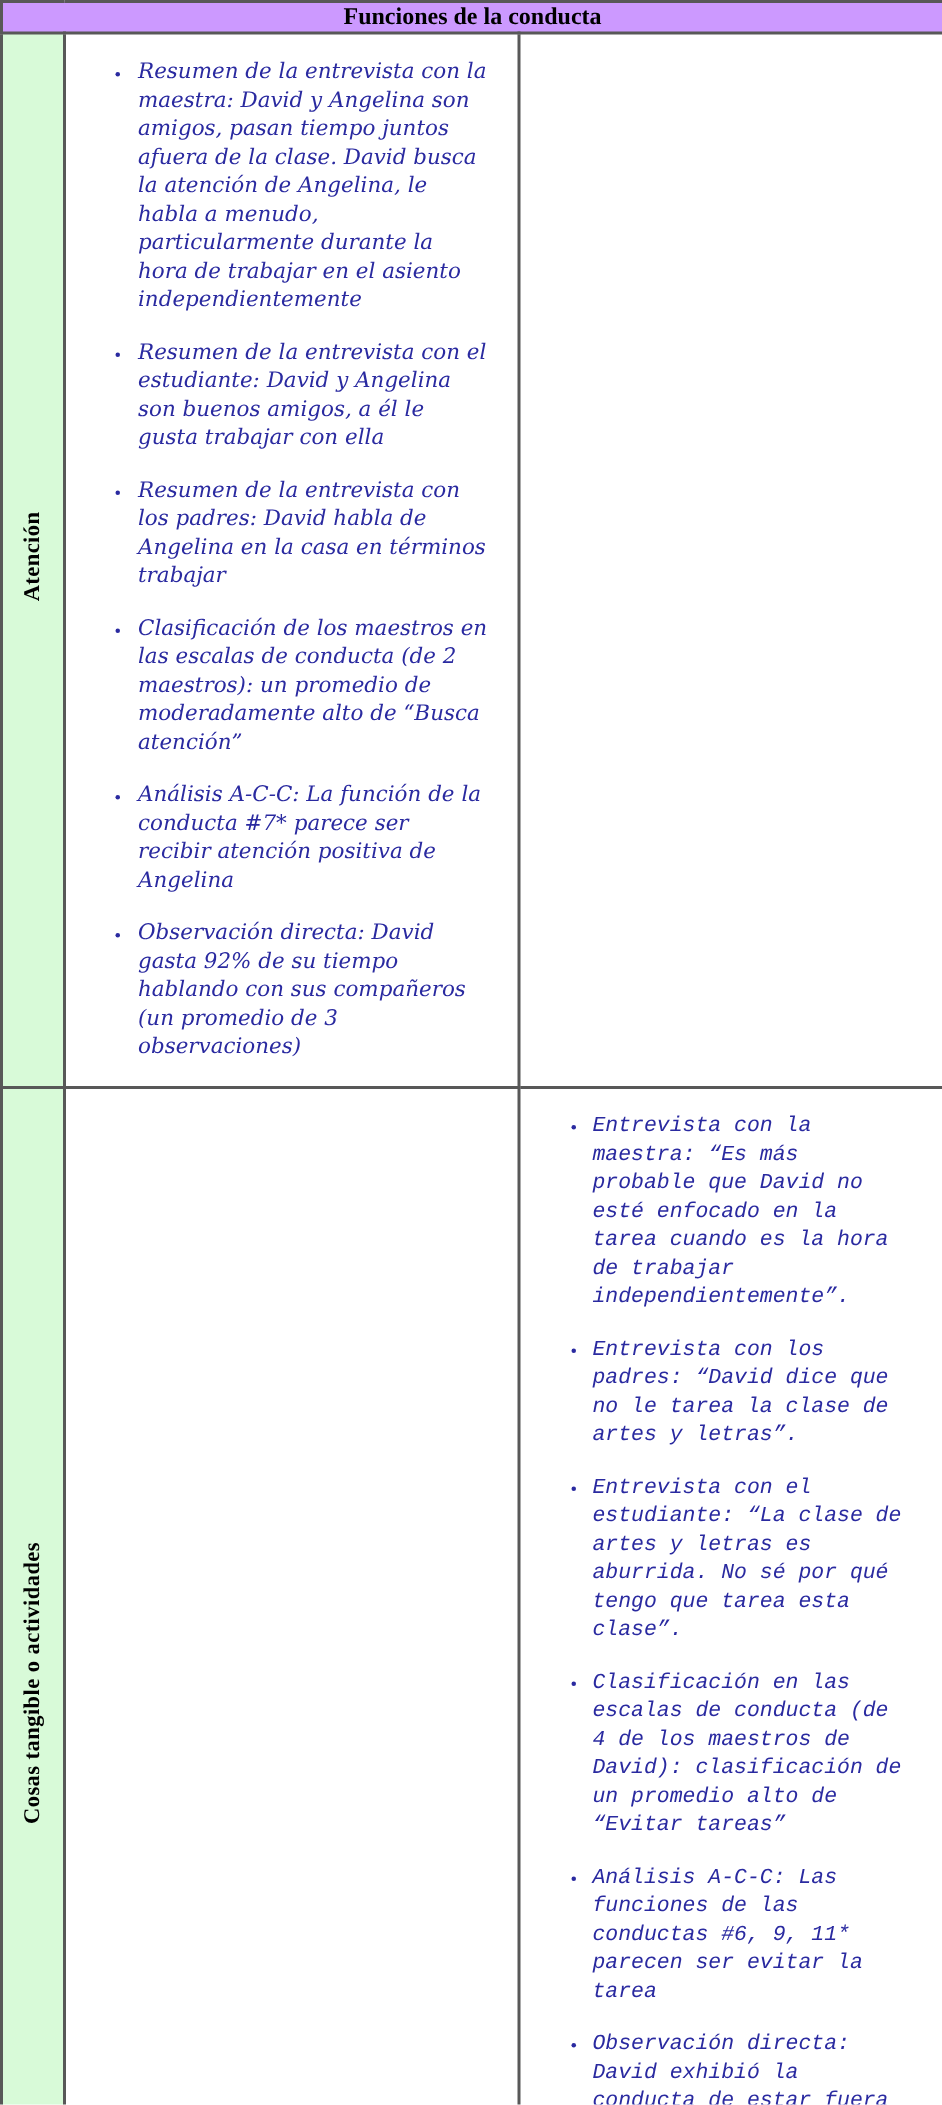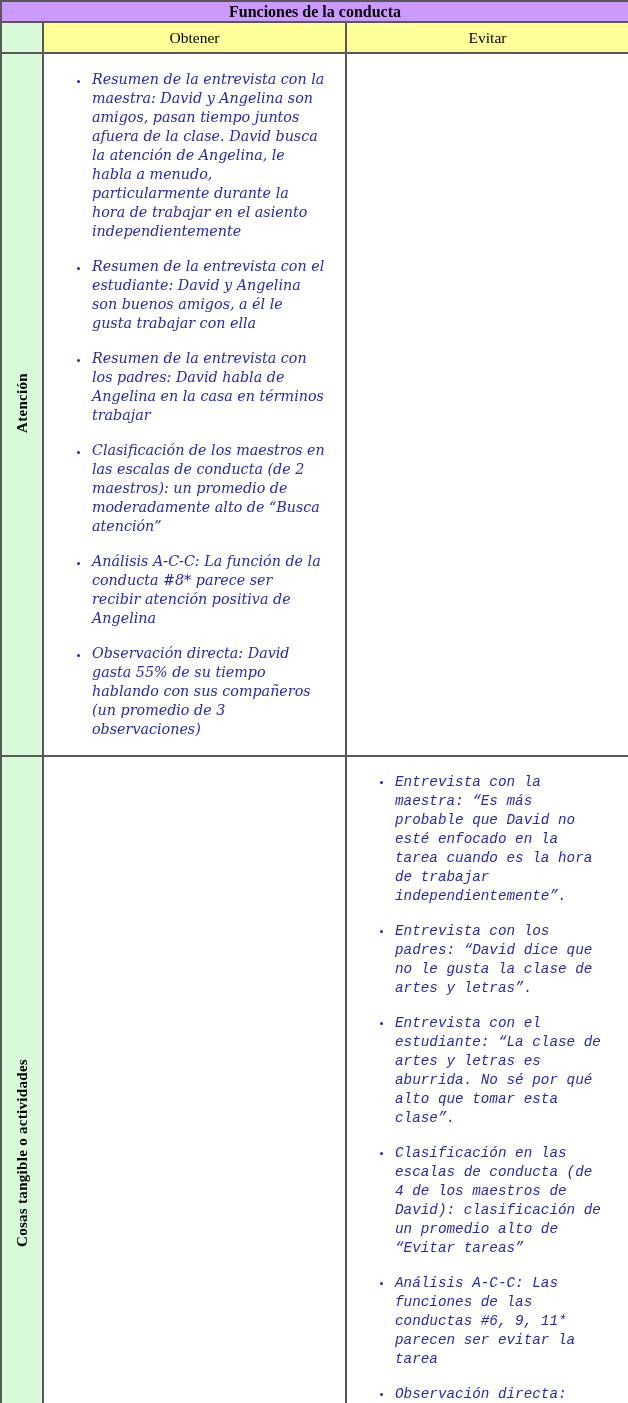--- a/index.html
+++ b/index.html
@@ -103,51 +103,46 @@
   <table class="fct">
     <colgroup>
       <col class="c-label">
       <col class="c-obtener">
       <col class="c-evitar">
     </colgroup>
     <tbody>
       <tr class="r-title">
         <td colspan="3" class="title-cell">Funciones de la conducta</td>
       </tr>
-      <tr class="r-head">
-        <td class="corner-cell"></td>
-        <th class="head-cell">Obtener</th>
-        <th class="head-cell">Evitar</th>
-      </tr>
       <tr class="r-atencion">
         <td class="label-cell">
           <div class="vlabel">Atención</div>
         </td>
         <td class="content-cell">
           <ul class="bullets">
               <li>Resumen de la entrevista con la maestra: David y Angelina son amigos, pasan tiempo juntos afuera de la clase. David busca la atención de Angelina, le habla a menudo, particularmente durante la hora de trabajar en el asiento independientemente</li>
               <li>Resumen de la entrevista con el estudiante: David y Angelina son buenos amigos, a él le gusta trabajar con ella</li>
               <li>Resumen de la entrevista con los padres: David habla de Angelina en la casa en términos trabajar</li>
               <li>Clasificación de los maestros en las escalas de conducta (de 2 maestros): un promedio de moderadamente alto de “Busca atención”</li>
-              <li>Análisis A-C-C: La función de la conducta #8* parece ser recibir atención positiva de Angelina</li>
-              <li>Observación directa: David gasta 55% de su tiempo hablando con sus compañeros (un promedio de 3 observaciones)</li>
+              <li>Análisis A-C-C: La función de la conducta #7* parece ser recibir atención positiva de Angelina</li>
+              <li>Observación directa: David gasta 92% de su tiempo hablando con sus compañeros (un promedio de 3 observaciones)</li>
             </ul>
         </td>
         <td class="content-cell"></td>
       </tr>
       <tr class="r-cosas">
         <td class="label-cell">
           <div class="vlabel">Cosas tangible o actividades</div>
         </td>
         <td class="content-cell"></td>
         <td class="content-cell">
           <ul class="bullets narrow">
               <li>Entrevista con la maestra: “Es más probable que David no esté enfocado en la tarea cuando es la hora de trabajar independientemente”.</li>
-              <li>Entrevista con los padres: “David dice que no le gusta la clase de artes y letras”.</li>
-              <li>Entrevista con el estudiante: “La clase de artes y letras es aburrida. No sé por qué alto que tomar esta clase”.</li>
+              <li>Entrevista con los padres: “David dice que no le tarea la clase de artes y letras”.</li>
+              <li>Entrevista con el estudiante: “La clase de artes y letras es aburrida. No sé por qué tengo que tarea esta clase”.</li>
               <li>Clasificación en las escalas de conducta (de 4 de los maestros de David): clasificación de un promedio alto de “Evitar tareas”</li>
               <li>Análisis A-C-C: Las funciones de las conductas #6, 9, 11* parecen ser evitar la tarea</li>
               <li>Observación directa: David exhibió la conducta de estar fuera del asiento durante 22% de la hora de trabajar independientemente (un promedio de tres observaciones)</li>
             </ul>
         </td>
       </tr>
       <tr class="r-condiciones">
         <td class="label-cell">
           <div class="vlabel">Condiciones sensoriales</div>
         </td>

